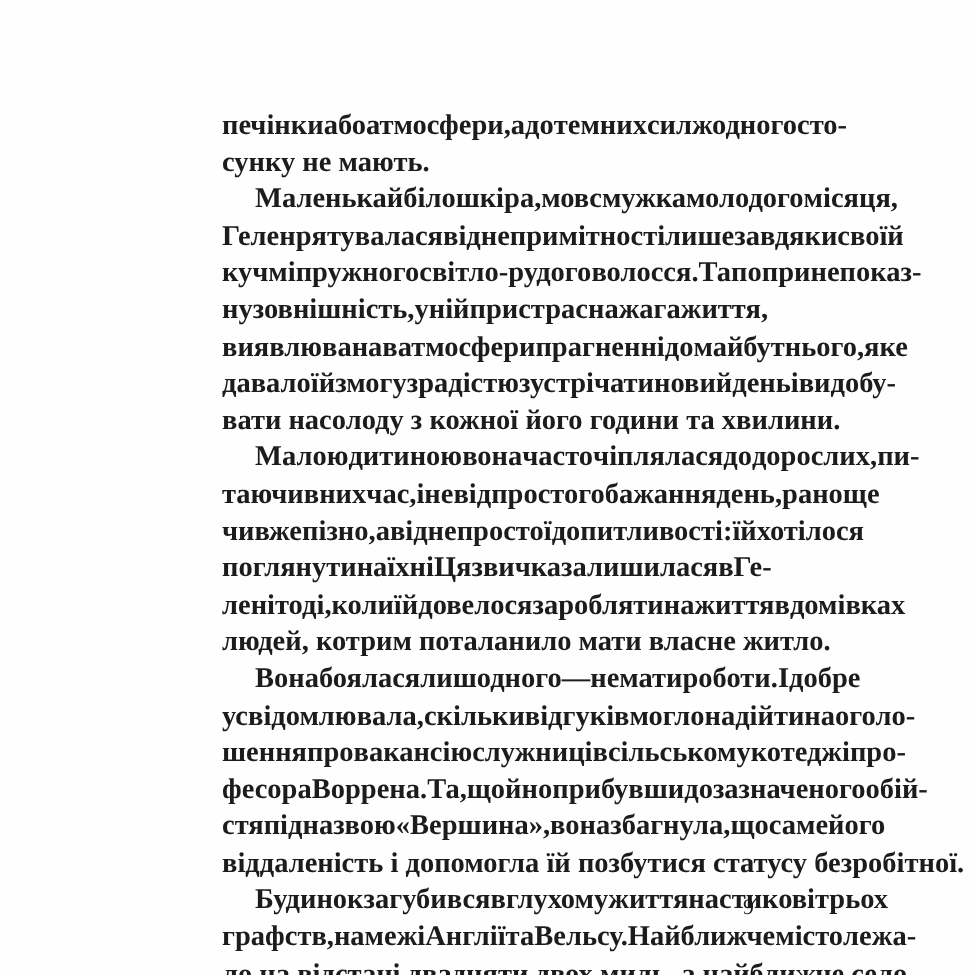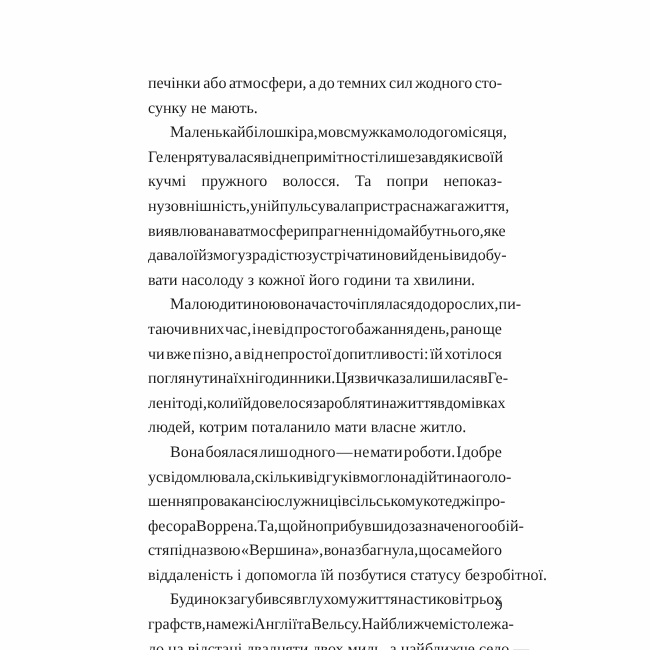--- a/index.html
+++ b/index.html
@@ -28,25 +28,26 @@
   }
   .para {
     margin: 0;
   }
   
   .line {
     display: block;
     width: 354px;
     height: 24.6px;
     line-height: 24.6px;
-    font-size: 16px;
+    font-size: 19px;
     color: #1c1c1c;
     white-space: nowrap;
     letter-spacing: 0;
     text-rendering: geometricPrecision;
+    font-weight: bold;
   }
   
   .line.just {
     display: flex;
     justify-content: space-between;
     white-space: normal;
   }
   .line.just > .w {
     white-space: pre;
   }
@@ -105,31 +106,31 @@
           <span class="w">рятувалася</span>
           <span class="w">від</span>
           <span class="w">непримітності</span>
           <span class="w">лише</span>
           <span class="w">завдяки</span>
           <span class="w">своїй</span>
         </div>
         <div class="line just">
           <span class="w">кучмі</span>
           <span class="w">пружного</span>
+          <span class="w">світло-рудого</span>
           <span class="w">волосся.</span>
           <span class="w">Та</span>
           <span class="w">попри</span>
           <span class="w">непоказ-</span>
         </div>
         <div class="line just">
           <span class="w">ну</span>
           <span class="w">зовнішність,</span>
           <span class="w">у</span>
           <span class="w">ній</span>
-          <span class="w">пульсувала</span>
           <span class="w">пристрасна</span>
           <span class="w">жага</span>
           <span class="w">життя,</span>
         </div>
         <div class="line just">
           <span class="w">виявлювана</span>
           <span class="w">в</span>
           <span class="w">атмосфери</span>
           <span class="w">прагненні</span>
           <span class="w">до</span>
@@ -183,21 +184,20 @@
           <span class="w">від</span>
           <span class="w">непростої</span>
           <span class="w">допитливості:</span>
           <span class="w">їй</span>
           <span class="w">хотілося</span>
         </div>
         <div class="line just">
           <span class="w">поглянути</span>
           <span class="w">на</span>
           <span class="w">їхні</span>
-          <span class="w">годинники.</span>
           <span class="w">Ця</span>
           <span class="w">звичка</span>
           <span class="w">залишилася</span>
           <span class="w">в</span>
           <span class="w">Ге-</span>
         </div>
         <div class="line just">
           <span class="w">лен</span>
           <span class="w">і</span>
           <span class="w">тоді,</span>

